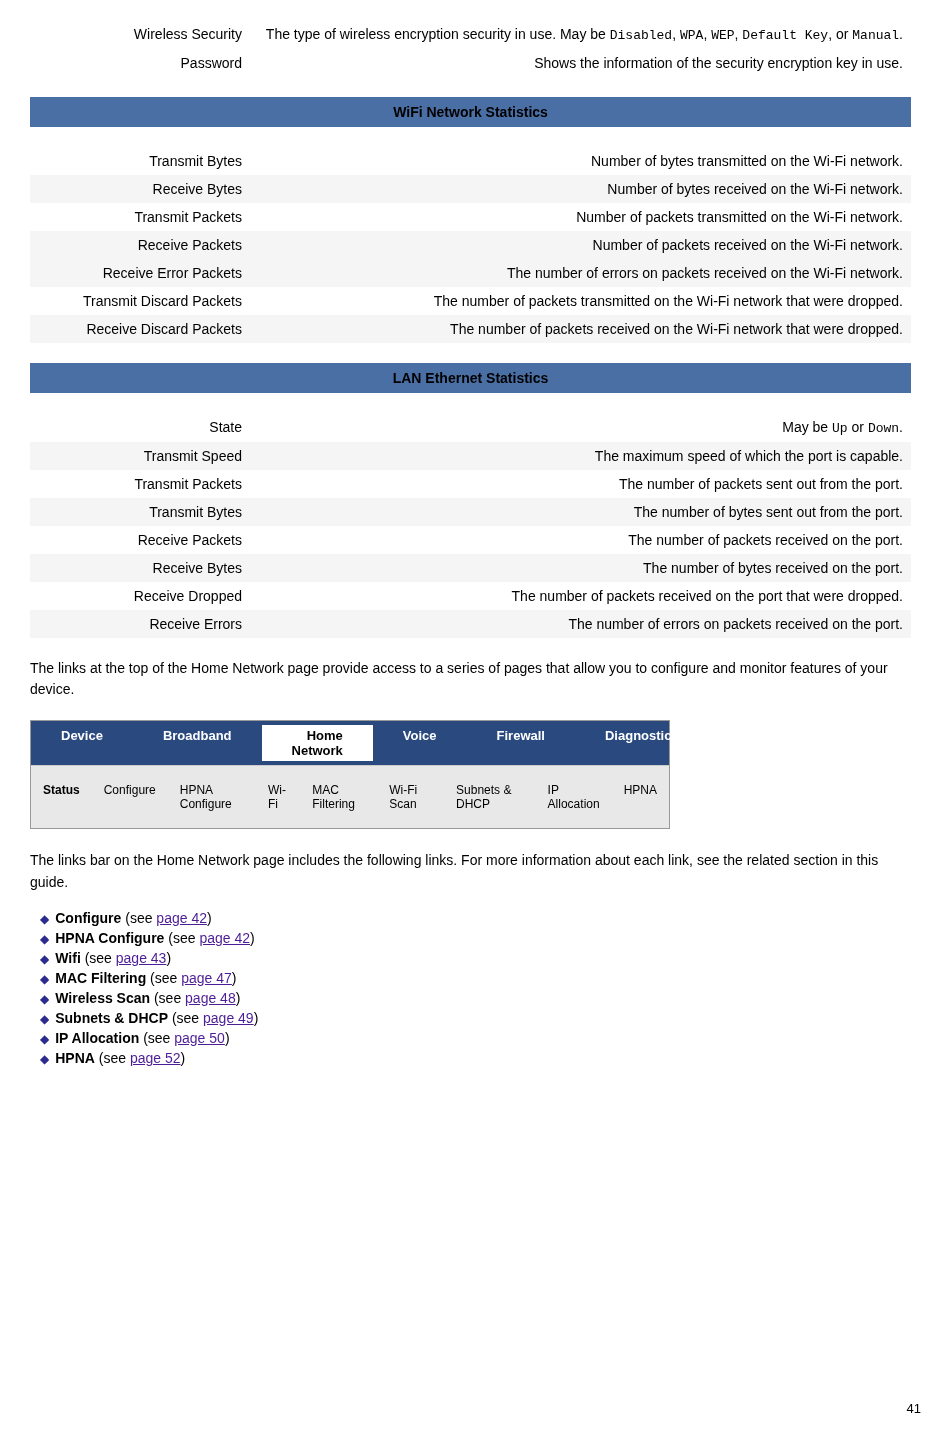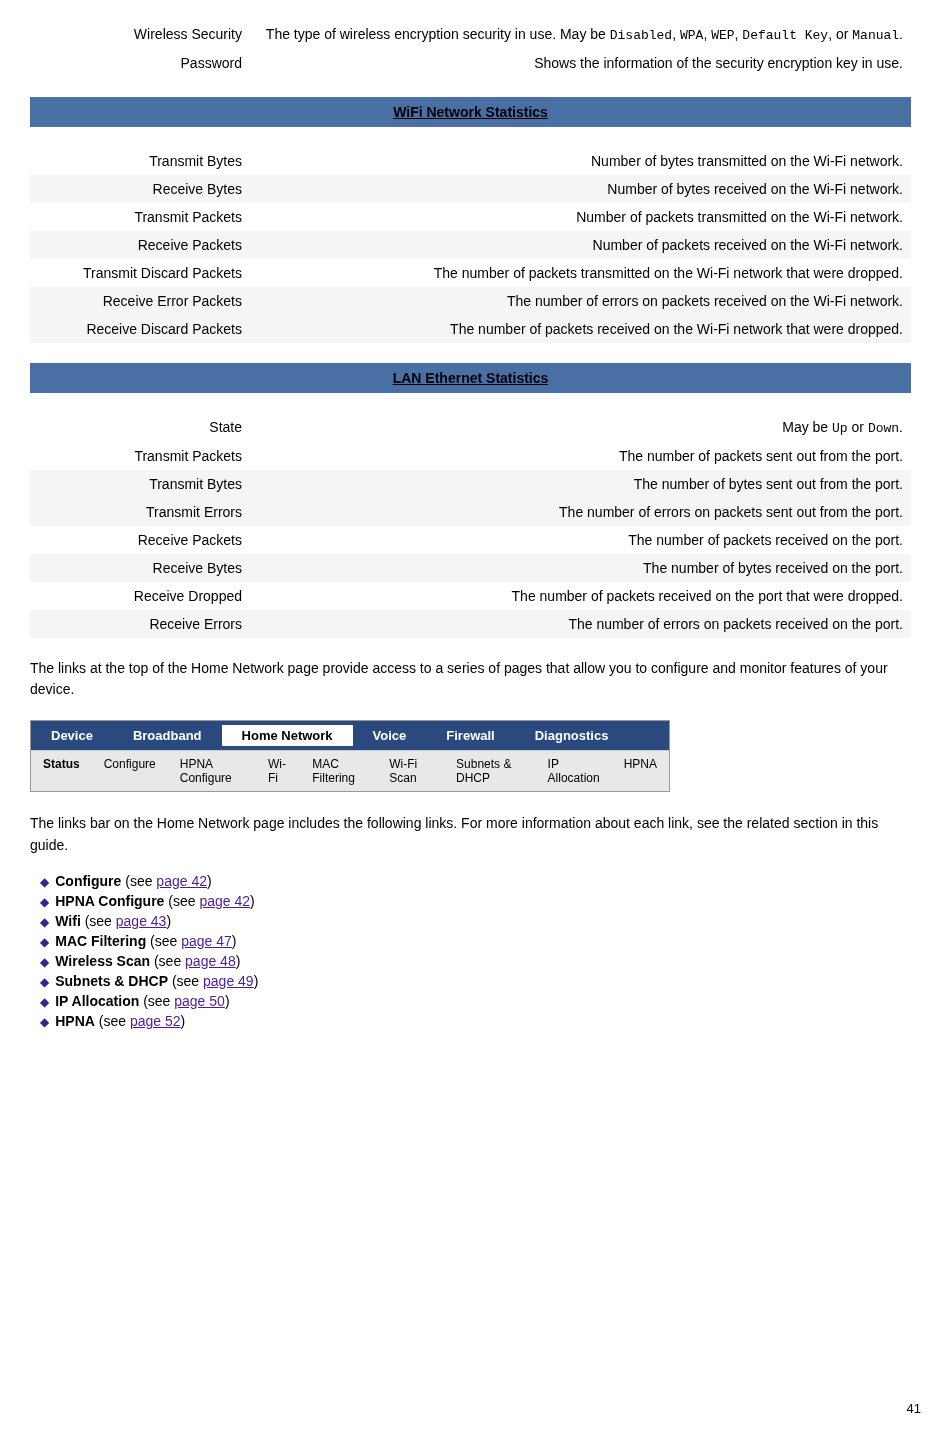--- a/index.html
+++ b/index.html
@@ -28,21 +28,20 @@
       width: 220px;
       font-weight: normal;
     }
     .section-header td {
       background-color: #4a6fa5;
       color: #000;
       font-weight: bold;
       text-align: center;
       font-size: 14px;
       padding: 7px 24px;
-      text-decoration: underline;
     }
     code, .code {
       font-family: 'Courier New', monospace;
       font-size: 13px;
     }
     .intro-text {
       font-size: 14px;
       line-height: 1.5;
       margin-bottom: 20px;
     }
@@ -52,35 +51,35 @@
       margin-bottom: 20px;
       font-size: 12px;
     }
     .nav-top-bar {
       display: flex;
       background: #2a4a7f;
       color: #fff;
       padding: 4px 0;
     }
     .nav-top-item {
-      padding: 3px 20px;
+      padding: 3px 30px;
       font-size: 13px;
       font-weight: bold;
       cursor: pointer;
     }
     .nav-top-item.active {
       background: #fff;
       color: #000;
       text-align: right;
     }
     .nav-sub-bar {
       display: flex;
       background: #e8e8e8;
       border-top: 1px solid #ccc;
-      padding: 3px 0;
+      padding: 14px 0;
     }
     .nav-sub-item {
       padding: 3px 12px;
       font-size: 12px;
       color: #000;
       cursor: pointer;
     }
     .nav-sub-item.active {
       font-weight: bold;
     }
@@ -155,27 +154,27 @@
     <td>Number of bytes received on the Wi-Fi network.</td>
   </tr>
       <tr>
     <td>Transmit Packets</td>
     <td>Number of packets transmitted on the Wi-Fi network.</td>
   </tr>
       <tr style="background: rgb(245, 245, 245);">
     <td>Receive Packets</td>
     <td>Number of packets received on the Wi-Fi network.</td>
   </tr>
+      <tr style="background: rgb(245, 245, 245);">
+    <td>Receive Error Packets</td>
+    <td>The number of errors on packets received on the Wi-Fi network.</td>
+  </tr>
       <tr>
     <td>Transmit Discard Packets</td>
     <td>The number of packets transmitted on the Wi-Fi network that were dropped.</td>
-  </tr>
-      <tr style="background: rgb(245, 245, 245);">
-    <td>Receive Error Packets</td>
-    <td>The number of errors on packets received on the Wi-Fi network.</td>
   </tr>
       <tr style="background: rgb(245, 245, 245);">
     <td>Receive Discard Packets</td>
     <td>The number of packets received on the Wi-Fi network that were dropped.</td>
   </tr>
     </tbody>
 </table>
 
 
 <table>
@@ -185,31 +184,31 @@
     </tr>
   </tbody>
 </table>
 
 <table>
   <tbody id="lan-rows">
   <tr>
     <td>State</td>
     <td>May be <code>Up</code> or <code>Down</code>.</td>
   </tr>
+      <tr style="background: rgb(245, 245, 245);">
+    <td>Transmit Speed</td>
+    <td>The maximum speed of which the port is capable.</td>
+  </tr>
       <tr>
     <td>Transmit Packets</td>
     <td>The number of packets sent out from the port.</td>
   </tr>
       <tr style="background: rgb(245, 245, 245);">
     <td>Transmit Bytes</td>
     <td>The number of bytes sent out from the port.</td>
-  </tr>
-      <tr style="background: rgb(245, 245, 245);">
-    <td>Transmit Errors</td>
-    <td>The number of errors on packets sent out from the port.</td>
   </tr>
       <tr>
     <td>Receive Packets</td>
     <td>The number of packets received on the port.</td>
   </tr>
       <tr style="background: rgb(245, 245, 245);">
     <td>Receive Bytes</td>
     <td>The number of bytes received on the port.</td>
   </tr>
       <tr>

